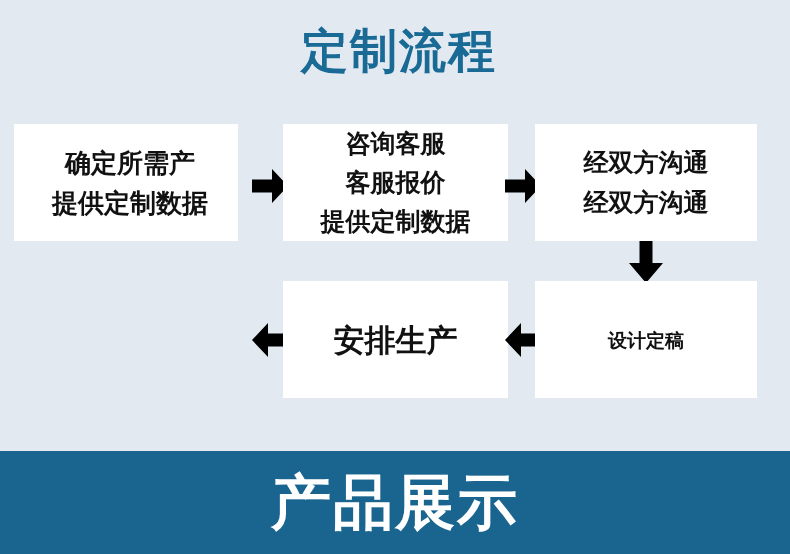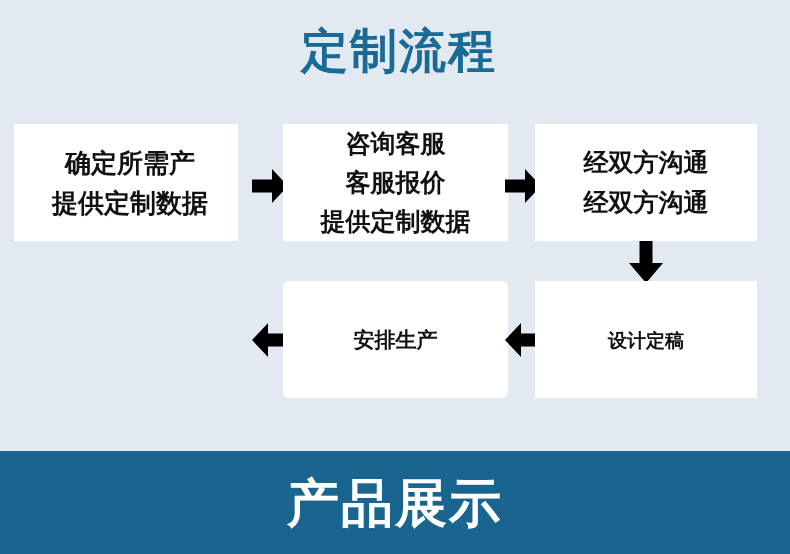--- a/index.html
+++ b/index.html
@@ -61,21 +61,21 @@
   .row2 { top: 281px; height: 117px; }
 
   .col1 { left: 14px;  width: 224px; padding-left: 8px; }
   .col2 { left: 283px; width: 225px; }
   .col3 { left: 535px; width: 222px; }
 
   .box-1 { font-size: 26px; line-height: 40px; }
   .box-2 { font-size: 25px; line-height: 39px; text-align: right; }
   .box-3 { font-size: 25px; line-height: 40px; }
   .box-4 { font-size: 27px; line-height: 36px; }
-  .box-5 { font-size: 21px; line-height: 36px; border-radius: 6px; }
+  .box-5 { font-size: 31px; line-height: 36px; }
   .box-6 { font-size: 19px; line-height: 36px; }
 
   
   .arrow {
     position: absolute;
     line-height: 0;
   }
   .arrow svg { display: block; }
 
   .arrow-r1 { left: 252px; top: 166px; width: 36px; height: 40px; }
@@ -91,25 +91,26 @@
     top: 451px;
     width: 790px;
     height: 103px;
     background: #19658f;
     display: flex;
     align-items: center;
     justify-content: center;
   }
   .banner-title {
     color: #ffffff;
-    font-size: 52px;
+    font-size: 60px;
     font-weight: bold;
     letter-spacing: 2px;
     line-height: 62px;
     white-space: nowrap;
+    font-family: Liberation Serif, serif;
   }
 </style>
 </head>
 <body>
 
 <div id="infographic">
 
   <div class="section-title">定制流程</div>
 
   <div class="flow-box row1 col1 box-1">

